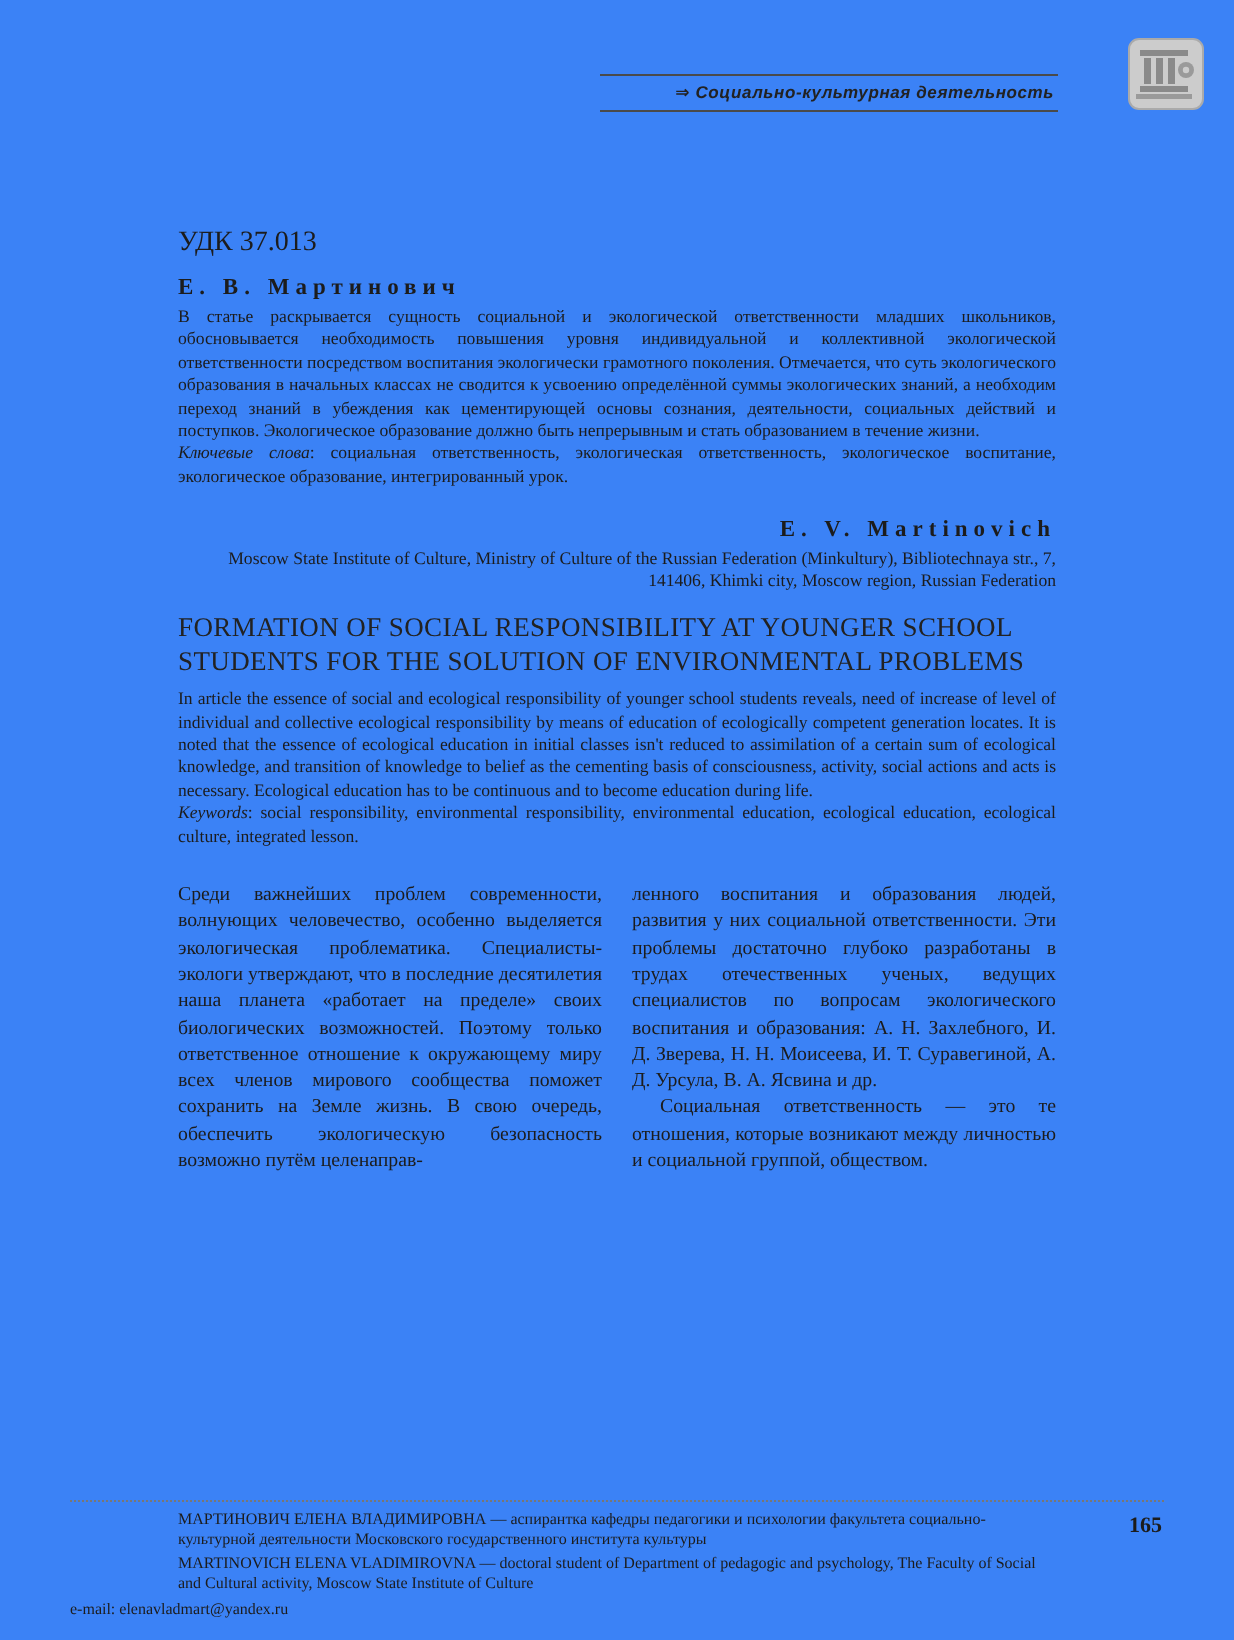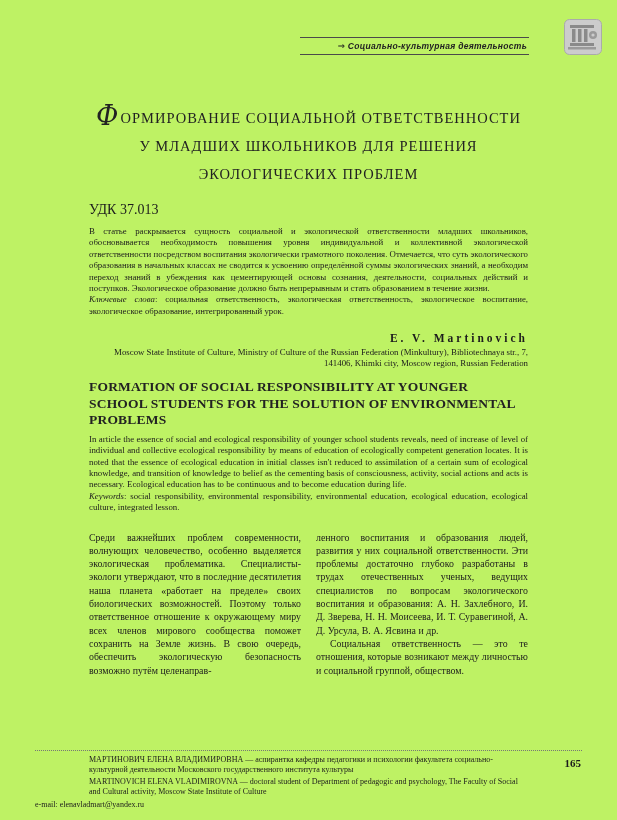--- a/index.html
+++ b/index.html
@@ -1,20 +1,20 @@
 <!DOCTYPE html>
 <html><head>
 <meta charset="utf-8">
 <style>
   html,body { margin:0; padding:0; background:#e8e8e8; }
   .page {
     position:relative;
     width:617px; height:820px;
     margin:0 auto;
-    background:#bef264;
+    background:#3b82f6;
     font-family:"Liberation Serif","DejaVu Serif",serif;
     color:#1c1c1c;
     overflow:hidden;
     box-sizing:border-box;
   }
   
   .header-band {
     position:absolute; top:37px; left:300px; right:88px;
     border-top:1px solid #4a4a4a;
     border-bottom:1px solid #4a4a4a;
@@ -53,21 +53,21 @@
   .affiliation-ru { font-size:9px; margin:0 0 9px 0; }
   .abstract {
     font-size:8.8px; line-height:11.4px; text-align:justify;
     margin:0;
   }
   .abstract .kw-label { font-style:italic; }
   .block-en { margin-top:15px;text-align:right; }
   .affiliation-en { font-size:8.8px; line-height:11px; margin:0 0 4px 0; }
   .title-en {
     font-size:13.5px; line-height:16.5px; letter-spacing:0.2px;
-    margin:10px 0 5px 0; color:#222;font-weight:bold;
+    margin:10px 0 5px 0; color:#222;
   }
   .body-cols {
     display:flex; gap:15px; margin-top:17px;
   }
   .body-col {
     flex:1 1 0;
     font-size:9.9px; line-height:13.3px; text-align:justify;
   }
   .body-col p { margin:0; }
   .body-col p.indent { text-indent:14px; }
@@ -105,28 +105,24 @@
       <rect x="20" y="10" width="3.5" height="13" fill="#8a8a8a"></rect>
       <circle cx="29" cy="16" r="4" fill="#9a9a9a"></circle>
       <circle cx="29" cy="16" r="1.6" fill="#cccccc"></circle>
       <rect x="6" y="24" width="24" height="3" fill="#8a8a8a"></rect>
       <rect x="4" y="28" width="28" height="2.5" fill="#9a9a9a"></rect>
     </svg>
   </div>
 
   <div class="content">
 
-    <div class="title-ru">
-      <div><span class="title-initial">Ф</span><span>ОРМИРОВАНИЕ СОЦИАЛЬНОЙ ОТВЕТСТВЕННОСТИ</span></div>
-      <div>У МЛАДШИХ ШКОЛЬНИКОВ ДЛЯ РЕШЕНИЯ</div>
-      <div>ЭКОЛОГИЧЕСКИХ ПРОБЛЕМ</div>
-    </div>
 
     <div class="udk">УДК 37.013</div>
 
+    <div class="author-name">Е. В. Мартинович</div>
 
     <p class="abstract"><span>В статье раскрывается сущность социальной и экологической ответственности младших школьников, обосновывается необходимость повышения уровня индивидуальной и коллективной экологической ответственности посредством воспитания экологически грамотного поколения. Отмечается, что суть экологического образования в начальных классах не сводится к усвоению определённой суммы экологических знаний, а необходим переход знаний в убеждения как цементирующей основы сознания, деятельности, социальных действий и поступков. Экологическое образование должно быть непрерывным и стать образованием в течение жизни.</span><br>
       <span class="kw-label">Ключевые слова</span><span>: социальная ответственность, экологическая ответственность, экологическое воспитание, экологическое образование, интегрированный урок.</span>
     </p>
 
     <div class="block-en">
       <div class="author-name">E. V. Martinovich</div>
       <p class="affiliation-en">Moscow State Institute of Culture, Ministry of Culture of the Russian Federation (Minkultury), Bibliotechnaya str., 7, 141406, Khimki city, Moscow region, Russian Federation</p>
     </div>
 

